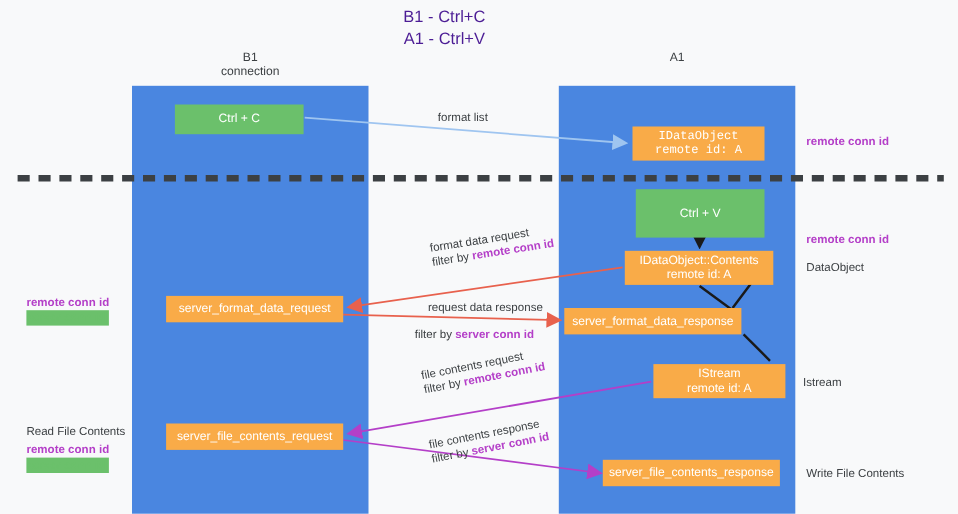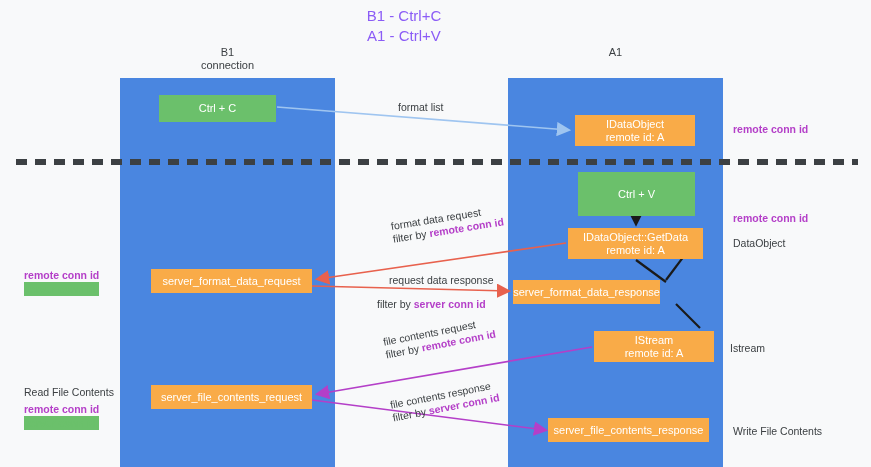--- a/index.html
+++ b/index.html
@@ -18,35 +18,35 @@
   .lane-b1{left:120px;top:78px;width:215px;height:389px;}
   .lane-a1{left:508px;top:78px;width:215px;height:389px;}
 
   .lane-head{position:absolute;text-align:center;font-size:11px;line-height:13px;color:#3c4043;}
   .lane-head .l1{display:block;}
   .lane-head .l2{display:block;}
   .head-b1{left:120px;top:46px;width:215px;}
   .head-a1{left:508px;top:46px;width:215px;}
 
   .title{position:absolute;left:0;top:6px;width:808px;text-align:center;
-         font-size:15px;line-height:20px;color:#8b5cf6;}
+         font-size:15px;line-height:20px;color:#4c1d95;}
 
   .node{position:absolute;display:flex;flex-direction:column;align-items:center;
         justify-content:center;color:#ffffff;text-align:left;
         font-size:11px;line-height:13px;box-sizing:border-box;}
   .green{background:#6bc06b;}
   .orange{background:#f9ab48;}
 
   .n-ctrlc{left:159px;top:95px;width:117px;height:27px;}
   .n-ctrlv{left:578px;top:172px;width:117px;height:44px;}
-  .n-idataobject{left:575px;top:115px;width:120px;height:31px;}
+  .n-idataobject{left:575px;top:115px;width:120px;height:31px;font-family:Liberation Mono, monospace;}
   .n-getdata{left:568px;top:228px;width:135px;height:31px;}
   .n-istream{left:594px;top:331px;width:120px;height:31px;}
   .n-sfdreq{left:151px;top:269px;width:161px;height:24px;}
-  .n-sfdres{left:513px;top:280px;width:147px;height:24px;}
+  .n-sfdres{left:513px;top:280px;width:161px;height:24px;}
   .n-sfcreq{left:151px;top:385px;width:161px;height:24px;}
   .n-sfcres{left:548px;top:418px;width:161px;height:24px;}
 
   .edge-label{position:absolute;font-size:10.5px;line-height:13px;color:#3c4043;white-space:nowrap;}
   .edge-label .hl-purple{color:#b43fc8;font-weight:bold;}
 
   .side{position:absolute;font-size:10.5px;line-height:14px;white-space:nowrap;}
   .side .purple{color:#b43fc8;font-weight:bold;display:block;}
   .side .green{color:#6bc06b;font-weight:bold;display:block;}
   .side .plain{color:#3c4043;display:block;font-weight:normal;}
@@ -136,21 +136,21 @@
   <div class="node orange n-idataobject">
     <span>IDataObject</span>
     <span>remote id: A</span>
   </div>
 
   <div class="node green n-ctrlv">
     <span>Ctrl + V</span>
   </div>
 
   <div class="node orange n-getdata">
-    <span>IDataObject::GetData</span>
+    <span>IDataObject::Contents</span>
     <span>remote id: A</span>
   </div>
 
   <div class="node orange n-istream">
     <span>IStream</span>
     <span>remote id: A</span>
   </div>
 
   <div class="node orange n-sfdreq">
     <span>server_format_data_request</span>

